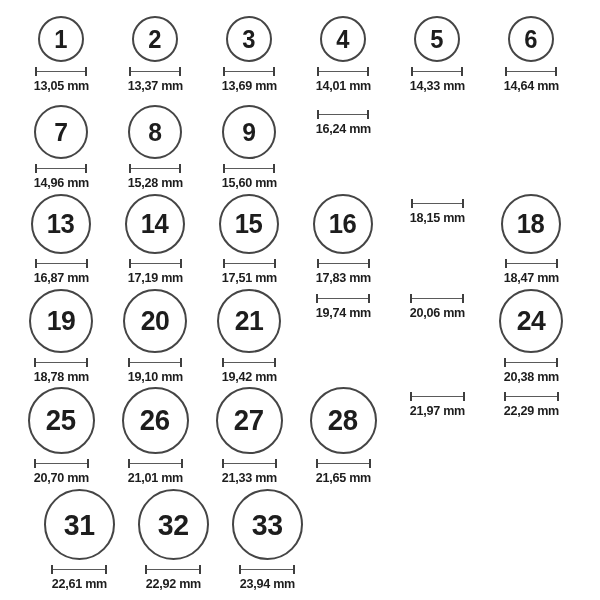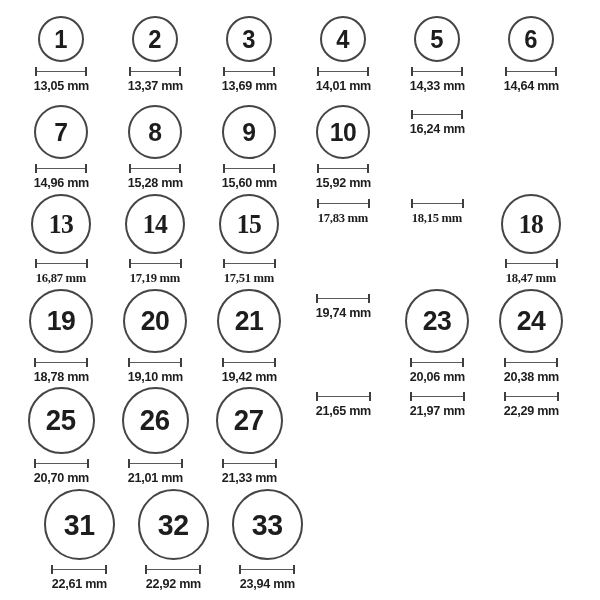--- a/index.html
+++ b/index.html
@@ -75,21 +75,21 @@
   .row1 { height: 95px;  padding-top: 16px; }
   .row1 .circle { width: 46px; height: 46px; }
   .row1 .num { font-size: 25px; }
   .row1 .measure { width: 52px; }
 
   .row2 { height: 95px;  padding-top: 10px; }
   .row2 .circle { width: 54px; height: 54px; }
   .row2 .num { font-size: 26px; }
   .row2 .measure { width: 52px; }
 
-  .row3 { height: 96px;  padding-top: 4px; font-family: Liberation Serif, serif; }
+  .row3 { height: 96px;  padding-top: 4px; }
   .row3 .circle { width: 60px; height: 60px; }
   .row3 .num { font-size: 27px; }
   .row3 .measure { width: 53px; }
 
   .row4 { height: 99px;  padding-top: 3px; }
   .row4 .circle { width: 64px; height: 64px; }
   .row4 .num { font-size: 28px; }
   .row4 .measure { width: 54px; }
 
   .row5 { height: 103px; padding-top: 2px; }
@@ -168,27 +168,20 @@
       <div class="mm">15,28 mm</div>
     </div>
     <div class="cell">
       <div class="circle">
           <span class="num">9</span>
         </div>
       <div class="measure"></div>
       <div class="mm">15,60 mm</div>
     </div>
     <div class="cell">
-      <div class="circle">
-          <span class="num">10</span>
-        </div>
-      <div class="measure"></div>
-      <div class="mm">15,92 mm</div>
-    </div>
-    <div class="cell">
       <div class="measure"></div>
       <div class="mm">16,24 mm</div>
     </div>
   </div>
 
   <div class="row row3">
     <div class="cell">
       <div class="circle">
           <span class="num">13</span>
         </div>
@@ -203,20 +196,23 @@
       <div class="mm">17,19 mm</div>
     </div>
     <div class="cell">
       <div class="circle">
           <span class="num">15</span>
         </div>
       <div class="measure"></div>
       <div class="mm">17,51 mm</div>
     </div>
     <div class="cell">
+      <div class="circle">
+          <span class="num">16</span>
+        </div>
       <div class="measure"></div>
       <div class="mm">17,83 mm</div>
     </div>
     <div class="cell">
       <div class="measure"></div>
       <div class="mm">18,15 mm</div>
     </div>
     <div class="cell">
       <div class="circle">
           <span class="num">18</span>
@@ -246,23 +242,20 @@
           <span class="num">21</span>
         </div>
       <div class="measure"></div>
       <div class="mm">19,42 mm</div>
     </div>
     <div class="cell">
       <div class="measure"></div>
       <div class="mm">19,74 mm</div>
     </div>
     <div class="cell">
-      <div class="circle">
-          <span class="num">23</span>
-        </div>
       <div class="measure"></div>
       <div class="mm">20,06 mm</div>
     </div>
     <div class="cell">
       <div class="circle">
           <span class="num">24</span>
         </div>
       <div class="measure"></div>
       <div class="mm">20,38 mm</div>
     </div>
@@ -284,20 +277,23 @@
       <div class="mm">21,01 mm</div>
     </div>
     <div class="cell">
       <div class="circle">
           <span class="num">27</span>
         </div>
       <div class="measure"></div>
       <div class="mm">21,33 mm</div>
     </div>
     <div class="cell">
+      <div class="circle">
+          <span class="num">28</span>
+        </div>
       <div class="measure"></div>
       <div class="mm">21,65 mm</div>
     </div>
     <div class="cell">
       <div class="measure"></div>
       <div class="mm">21,97 mm</div>
     </div>
     <div class="cell">
       <div class="measure"></div>
       <div class="mm">22,29 mm</div>

